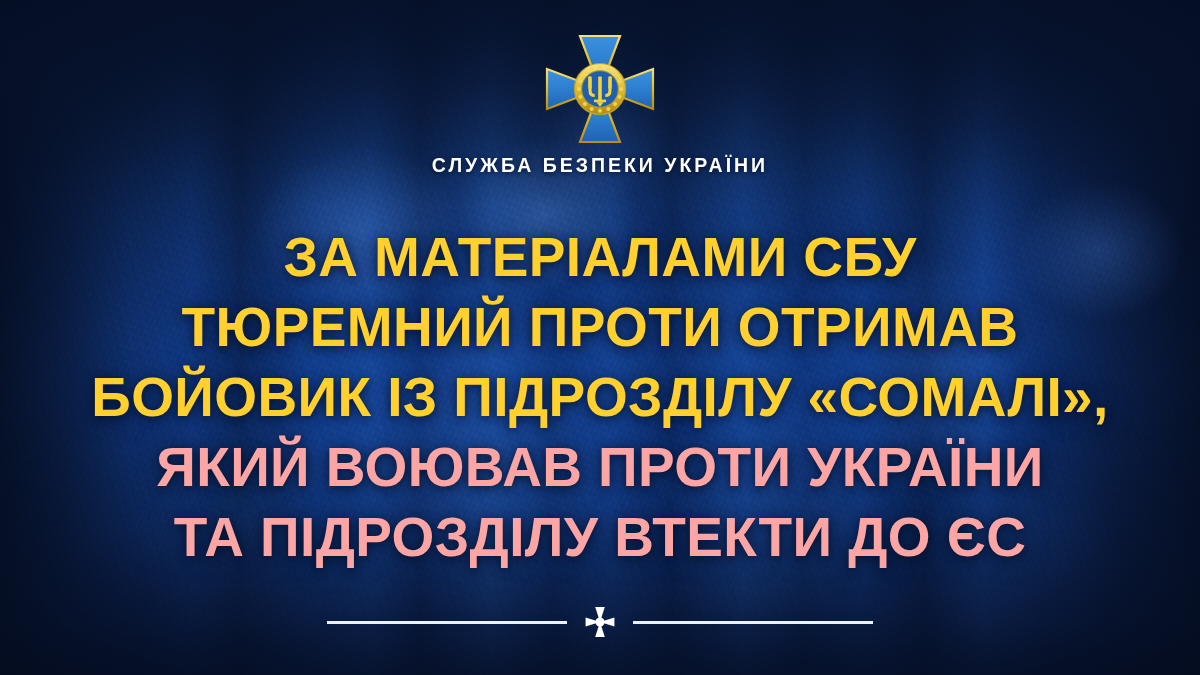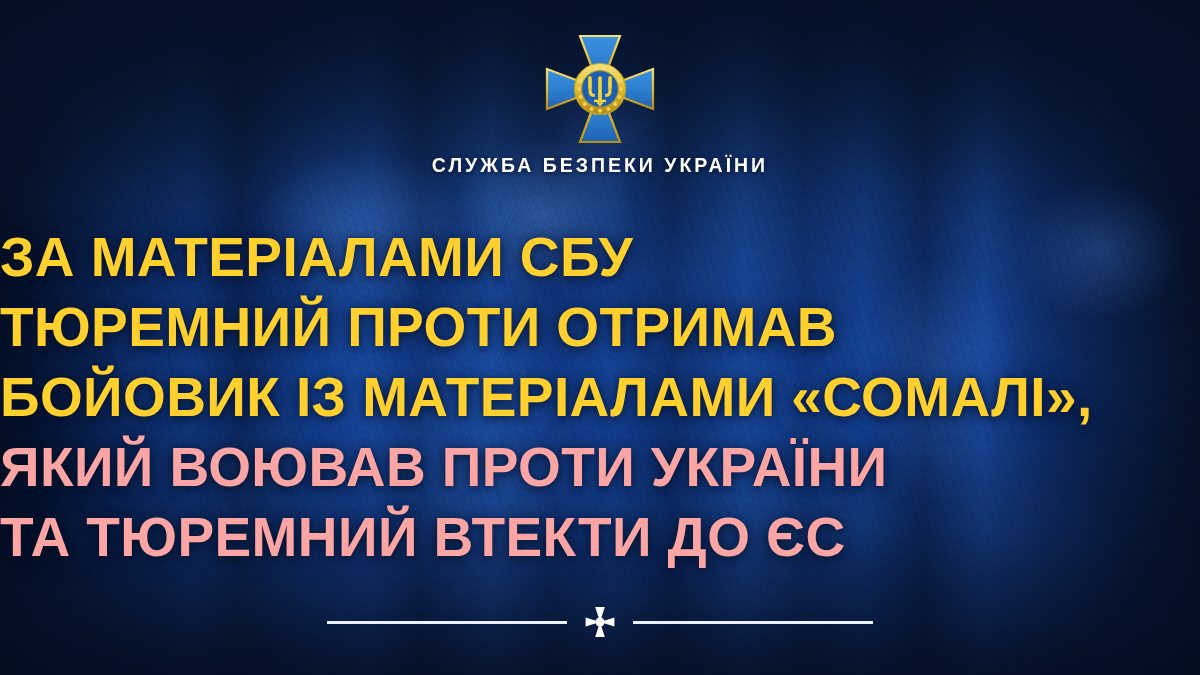--- a/index.html
+++ b/index.html
@@ -166,21 +166,21 @@
     line-height: 1;
     text-shadow: 0 1px 5px rgba(3,10,28,0.85);
   }
 
   
   .headline {
     position: absolute;
     top: 222px;
     left: 0;
     right: 0;
-    text-align: left;
+    text-align: center;
   }
   .hl-line {
     display: block;
     font-size: 55px;
     font-weight: bold;
     line-height: 70px;
     letter-spacing: 0.4px;
     white-space: nowrap;
     text-shadow:
       0 2px 10px rgba(4,12,32,0.75),
@@ -282,23 +282,23 @@
           <path d="M52.4 72.2 h7.2 l-3.6 4.6 Z"></path>
         </g>
       </svg>
     </div>
 
     <div class="org-name">СЛУЖБА БЕЗПЕКИ УКРАЇНИ</div>
 
     <div class="headline">
       <span class="hl-line gold">ЗА МАТЕРІАЛАМИ СБУ</span>
       <span class="hl-line gold">ТЮРЕМНИЙ ПРОТИ ОТРИМАВ</span>
-      <span class="hl-line gold">БОЙОВИК ІЗ МАТЕРІАЛАМИ «СОМАЛІ»,</span>
+      <span class="hl-line gold">БОЙОВИК ІЗ ПІДРОЗДІЛУ «СОМАЛІ»,</span>
       <span class="hl-line white">ЯКИЙ ВОЮВАВ ПРОТИ УКРАЇНИ</span>
-      <span class="hl-line white">ТА ТЮРЕМНИЙ ВТЕКТИ ДО ЄС</span>
+      <span class="hl-line white">ТА ПІДРОЗДІЛУ ВТЕКТИ ДО ЄС</span>
     </div>
 
     <div class="ornament">
       <div class="orn-rule"></div>
       <svg class="orn-cross" width="30" height="32" viewBox="0 0 30 32">
         <path d="M15 16
                  L10.2 1 L19.8 1 Z
                  M15 16 L10.2 31 L19.8 31 Z
                  M15 16 L0.6 11.4 L0.6 20.6 Z
                  M15 16 L29.4 11.4 L29.4 20.6 Z" fill="#ffffff"></path>

